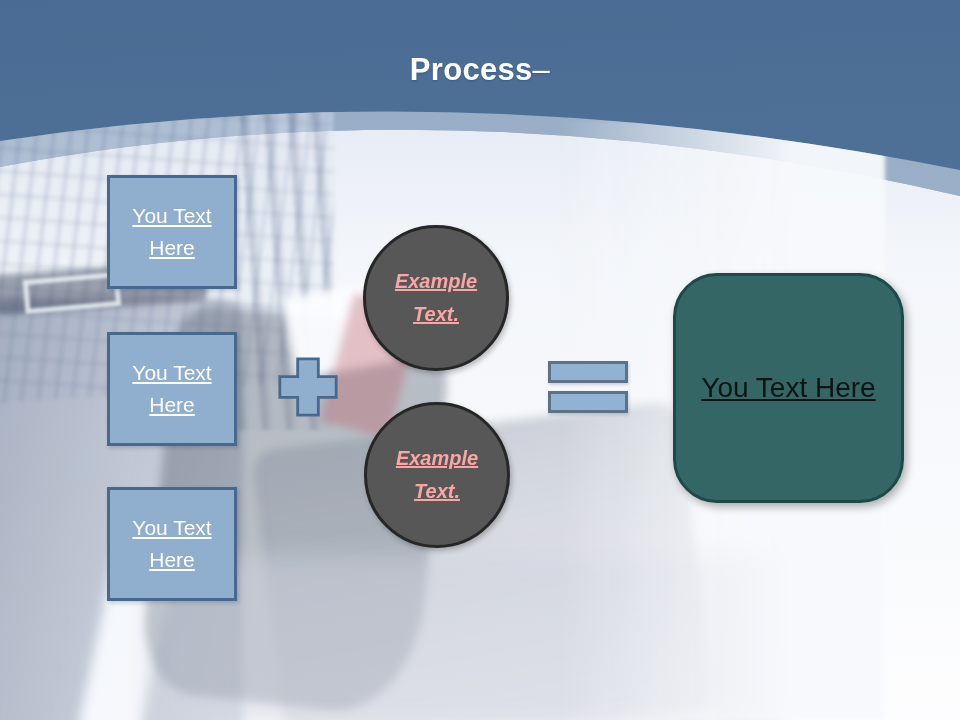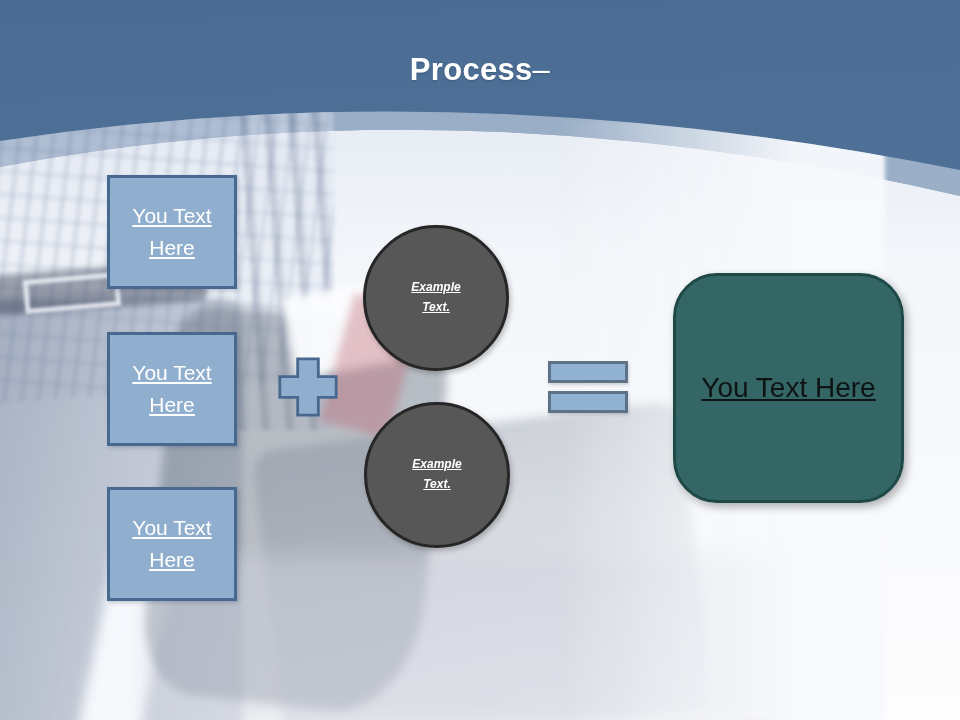--- a/index.html
+++ b/index.html
@@ -59,21 +59,21 @@
     left:107px;width:130px;height:114px;
     background:var(--shape-fill);border:3px solid var(--shape-border);
     color:var(--box-text);font-size:21px;line-height:1.52;text-align:center;
     display:flex;align-items:center;justify-content:center;padding:0 13px;
     box-shadow:2px 2px 4px rgba(30,50,80,0.22);}
   .box1{top:175px;} .box2{top:332px;} .box3{top:487px;}
   .plus-wrap{left:277px;top:356px;width:62px;height:62px;}
   .circle{
     left:363px;width:146px;height:146px;border-radius:50%;
     background:var(--circle-fill);border:3px solid var(--circle-border);
-    color:#ffffff;font-weight:bold;font-style:italic;font-size:12px;line-height:1.65;
+    color:#fca5a5;font-weight:bold;font-style:italic;font-size:20px;line-height:1.65;
     display:flex;align-items:center;justify-content:center;text-align:center;padding:0 32px;
     box-shadow:2px 3px 5px rgba(20,20,20,0.25);}
   .circle1{top:225px;} .circle2{top:402px;left:364px;}
   .eqbar{
     left:548px;width:80px;height:22px;
     background:var(--equals-fill);border:3px solid var(--equals-border);
     box-shadow:1px 2px 3px rgba(40,55,75,0.2);}
   .eq1{top:361px;} .eq2{top:391px;}
   .result{
     left:673px;top:273px;width:231px;height:230px;border-radius:44px;

